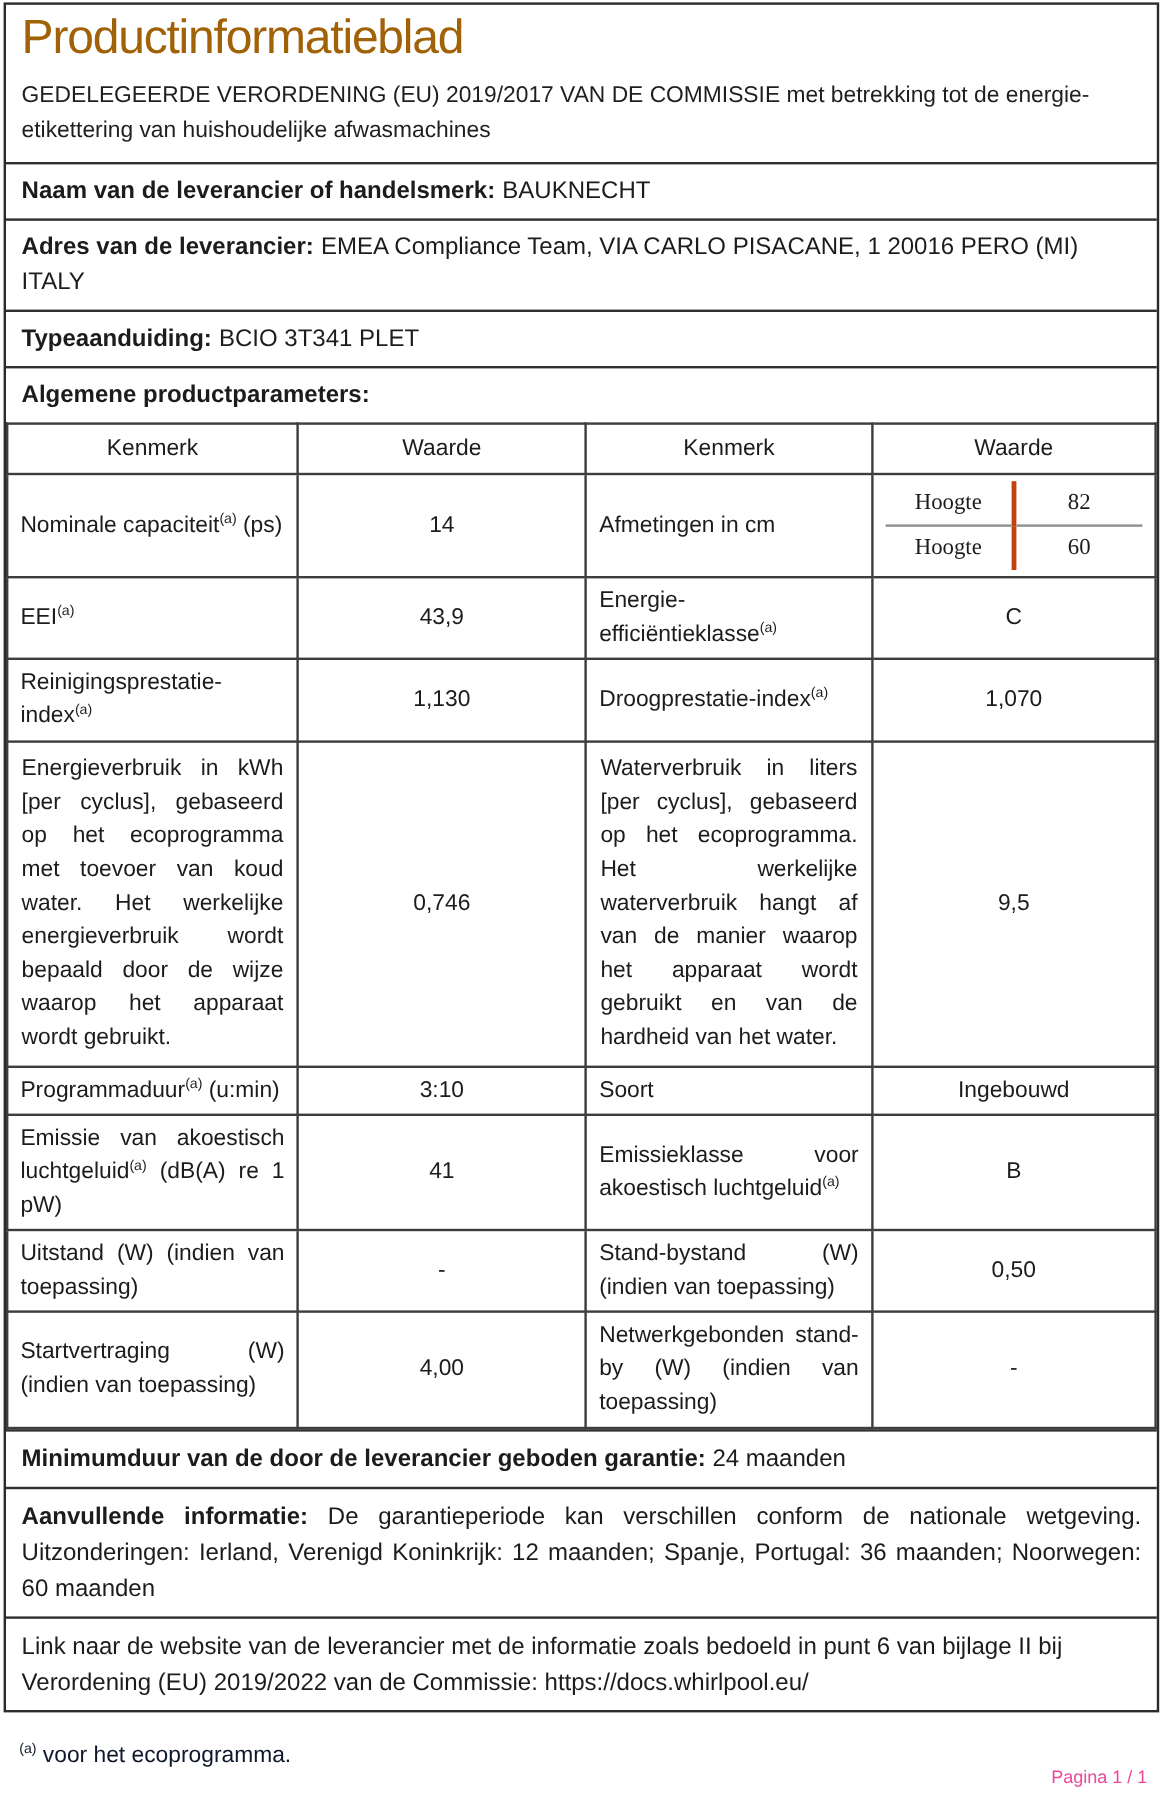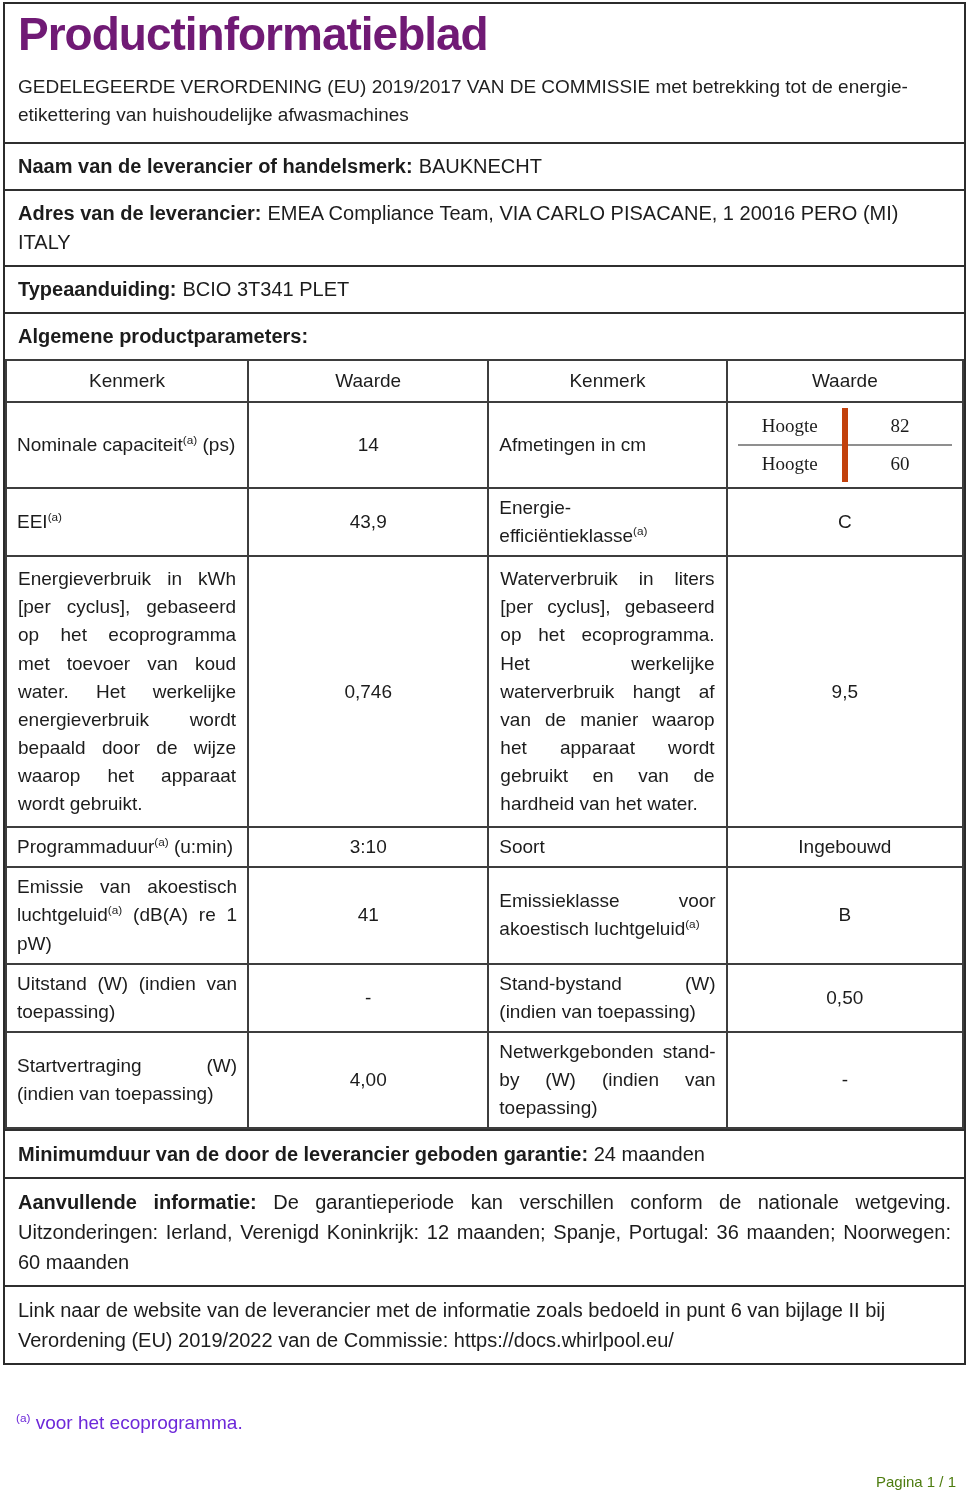--- a/index.html
+++ b/index.html
@@ -16,22 +16,22 @@
     position:absolute;left:3px;right:4px;top:2px;
     border:2px solid #2b2b2b;
     background:#fff;
   }
   .bordered > * + *{border-top:2px solid #2f2f2f;}
   .sec{padding:8px 13px;}
   
   .title-block{padding:4px 13px 12px;}
   h1{
     margin:0 0 12px 0;
-    font-size:46px;line-height:1.15;font-weight:bold;
-    color:#701a75;letter-spacing:-1px;
+    font-size:40px;line-height:1.15;font-weight:normal;
+    color:#a16207;letter-spacing:-1px;
   }
   .subtitle{margin:0;font-size:19px;line-height:1.5;color:#1f1f1f;}
   
   .kv{font-size:20px;line-height:1.45;}
   .kv .b{font-weight:bold;}
   .kv .v{font-weight:normal;margin-left:6px;}
   
   table.params{
     width:100%;border-collapse:collapse;table-layout:fixed;
     font-size:19px;line-height:1.48;
@@ -47,37 +47,37 @@
   table.params th{padding:6px 10px;}
   th.lab{text-align:center;}
   th.val, td.val{text-align:center;border-radius:20px;}
   td.lab{text-align:justify;}
   td.plain{text-align:left;}
   
   td.dims-cell{padding:0;}
   table.dims{width:100%;border-collapse:collapse;table-layout:fixed;}
   table.dims td{height:32px;text-align:center;padding:2px 6px;border:none;font-family:Liberation Serif, serif;}
   table.dims tr + tr td{border-top:2px solid #8f8f8f;}
-  table.dims td.dval{border-left:6px solid #c2410c;}
+  table.dims td.dval{border-left:4px solid #c2410c;}
   
   tr.tall td.lab{padding:8px 11px;margin-left:44px;}
   
   .inline-sec{font-size:20px;line-height:1.5;}
   .inline-sec .b{font-weight:bold;}
   .inline-sec .v{font-weight:normal;}
   .just{text-align:justify;}
   
   .footnote{
-    position:absolute;left:16px;top:1412px;
-    font-size:19px;color:#6d28d9;
+    position:absolute;left:16px;top:1452px;
+    font-size:19px;color:#0f172a;
   }
   sup{font-size:0.62em;line-height:0;vertical-align:super;}
   .pagenum{
     position:absolute;right:14px;bottom:10px;
-    font-size:15px;color:#4d7c0f;
+    font-size:15px;color:#ec4899;
   }
 </style>
 </head>
 <body>
 
 <div class="doc">
   <div class="bordered">
 
     <header class="title-block">
       <h1>Productinformatieblad</h1>
@@ -135,20 +135,26 @@
         </td>
       </tr>
 
       <tr>
         <td class="lab">EEI<sup>(a)</sup></td>
         <td class="val">43,9</td>
         <td class="lab">Energie-efficiëntieklasse<sup>(a)</sup></td>
         <td class="val">C</td>
       </tr>
 
+      <tr>
+        <td class="lab">Reinigingsprestatie-index<sup>(a)</sup></td>
+        <td class="val">1,130</td>
+        <td class="lab">Droogprestatie-index<sup>(a)</sup></td>
+        <td class="val">1,070</td>
+      </tr>
 
       <tr class="tall">
         <td class="lab">Energieverbruik in kWh [per cyclus], gebaseerd op het ecoprogramma met toevoer van koud water. Het werkelijke energieverbruik wordt bepaald door de wijze waarop het apparaat wordt gebruikt.</td>
         <td class="val">0,746</td>
         <td class="lab">Waterverbruik in liters [per cyclus], gebaseerd op het ecoprogramma. Het werkelijke waterverbruik hangt af van de manier waarop het apparaat wordt gebruikt en van de hardheid van het water.</td>
         <td class="val">9,5</td>
       </tr>
 
       <tr>
         <td class="lab">Programmaduur<sup>(a)</sup> (u:min)</td>

